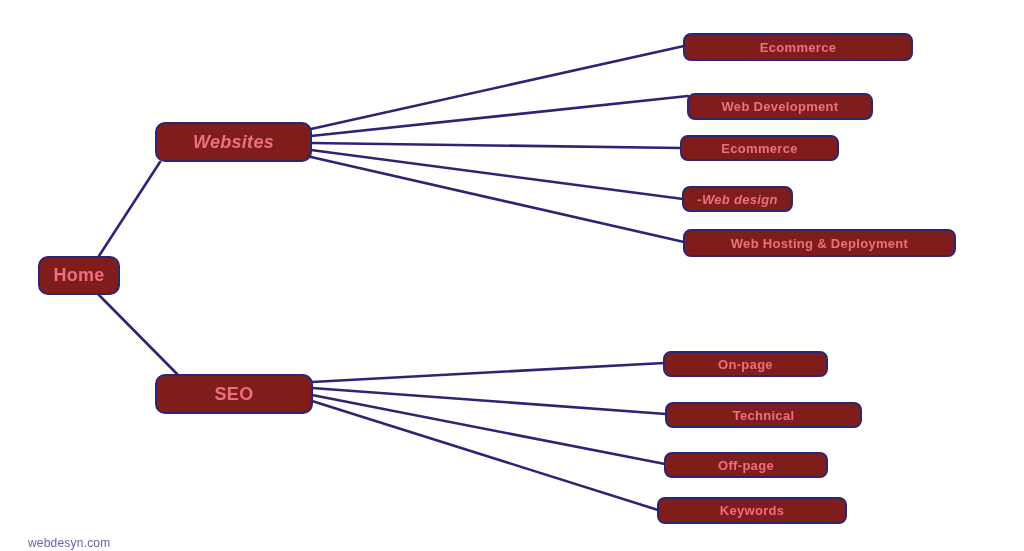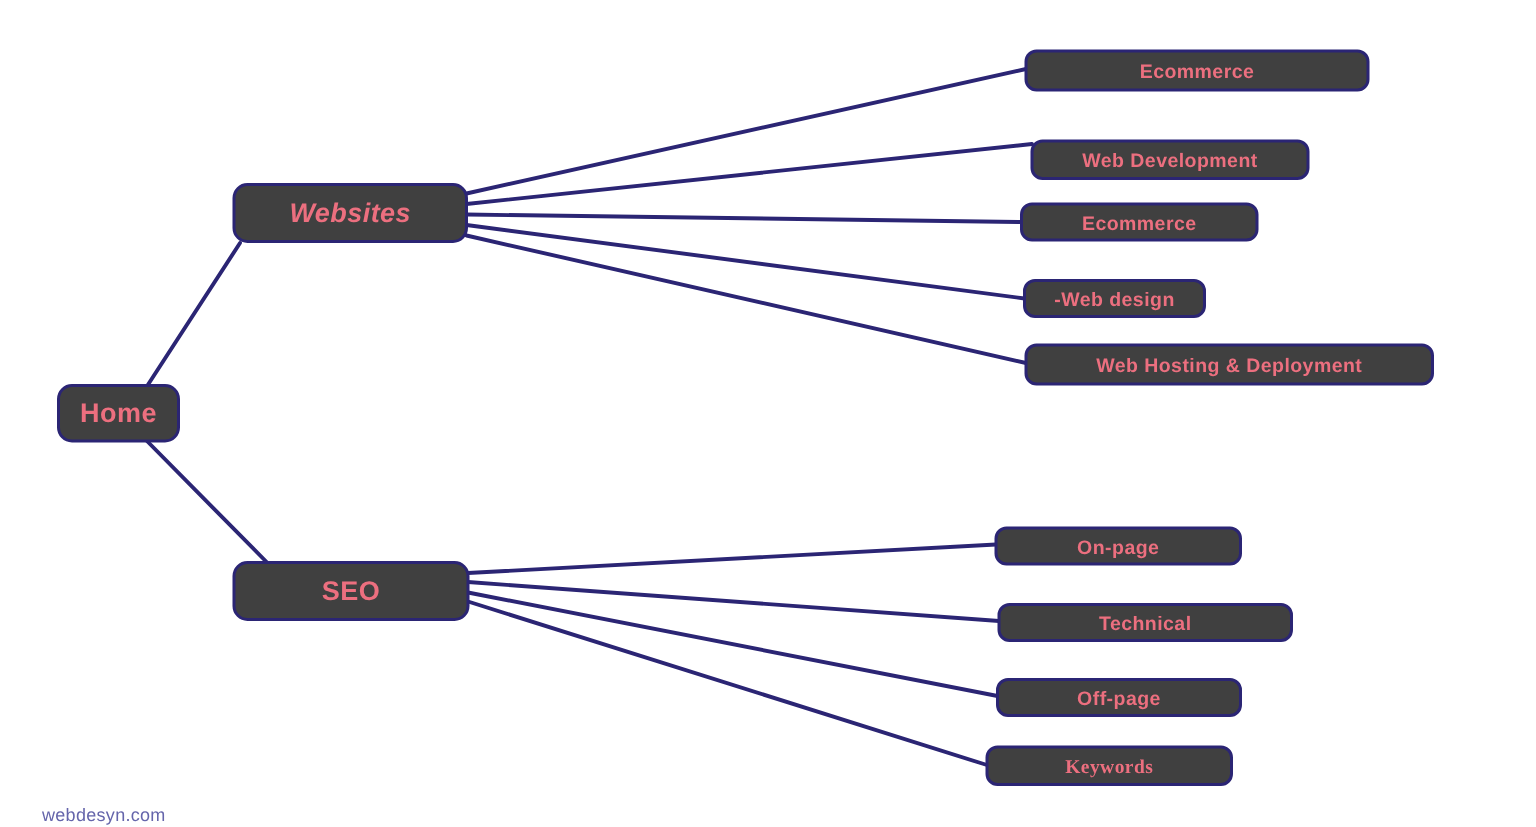--- a/index.html
+++ b/index.html
@@ -21,21 +21,21 @@
     width: 1024px;
     height: 551px;
     pointer-events: none;
   }
   .node {
     position: absolute;
     box-sizing: border-box;
     display: flex;
     align-items: center;
     justify-content: center;
-    background: #404040;
+    background: #7f1d1d;
     border: 2px solid #2b2574;
     color: #ec6f7f;
     font-weight: 700;
     letter-spacing: 0.3px;
     white-space: nowrap;
     z-index: 2;
   }
   .node.main {
     border-radius: 10px;
     font-size: 18px;
@@ -83,27 +83,27 @@
   <div class="node main" style="left:155px; top:122px; width:157px; height:40px;font-style:italic;">Websites</div>
 
   <div class="node main" style="left:155px; top:374px; width:158px; height:40px;">SEO</div>
 
   <div class="node child" style="left:683px; top:33px; width:230px; height:28px;">Ecommerce</div>
 
   <div class="node child" style="left:687px; top:83px; width:186px; height:27px;margin-top:10px;">Web Development</div>
 
   <div class="node child" style="left:680px; top:135px; width:159px; height:26px;">Ecommerce</div>
 
-  <div class="node child" style="left:682px; top:186px; width:122px; height:26px;">-Web design</div>
+  <div class="node child" style="left:682px; top:186px; width:111px; height:26px;font-style:italic;">-Web design</div>
 
   <div class="node child" style="left:663px; top:351px; width:165px; height:26px;">On-page</div>
 
   <div class="node child" style="left:683px; top:229px; width:273px; height:28px;">Web Hosting &amp; Deployment</div>
 
   <div class="node child" style="left:665px; top:402px; width:197px; height:26px;">Technical</div>
 
   <div class="node child" style="left:664px; top:452px; width:164px; height:26px;">Off-page</div>
 
-  <div class="node child" style="left:657px; top:497px; width:165px; height:27px;font-family:Liberation Serif, serif;">Keywords</div>
+  <div class="node child" style="left:657px; top:497px; width:190px; height:27px;">Keywords</div>
 
   <div class="watermark">webdesyn.com</div>
 
 </div>
 
 </body></html>

